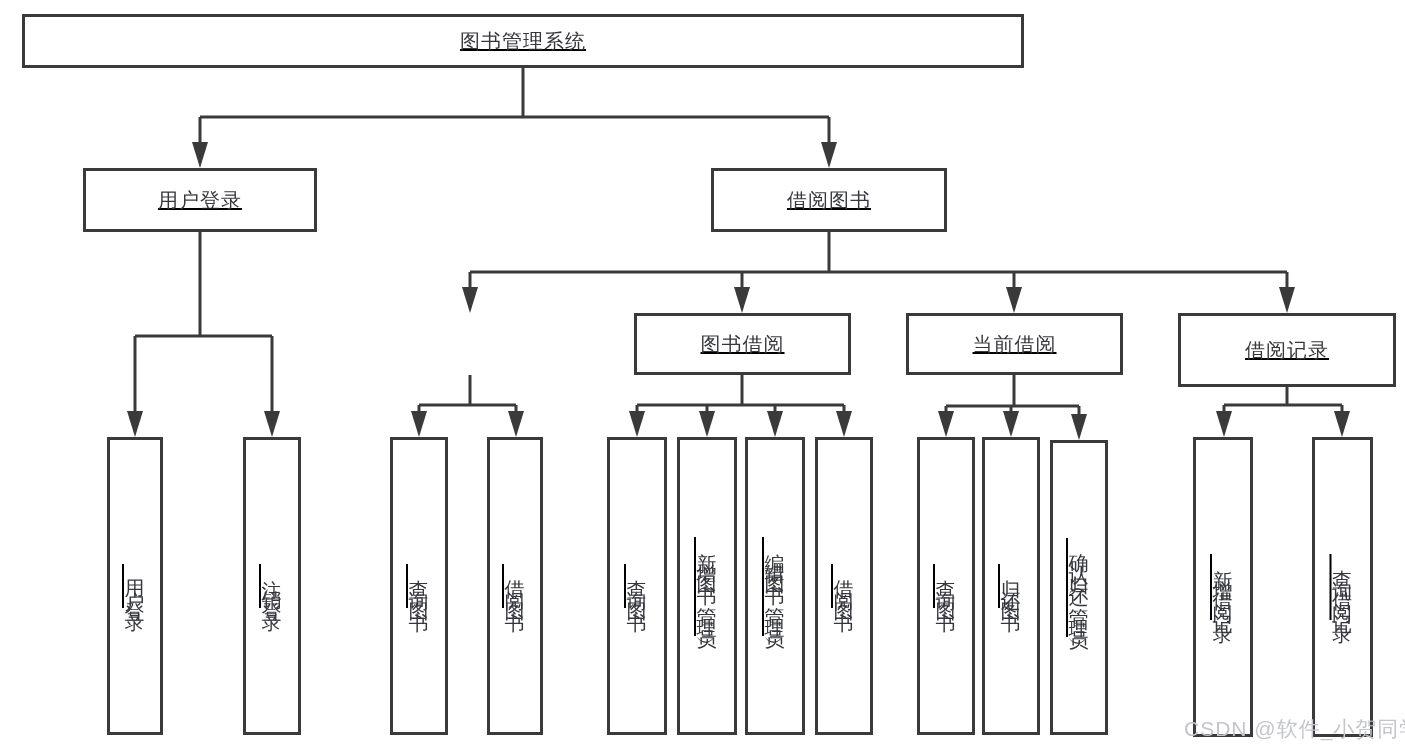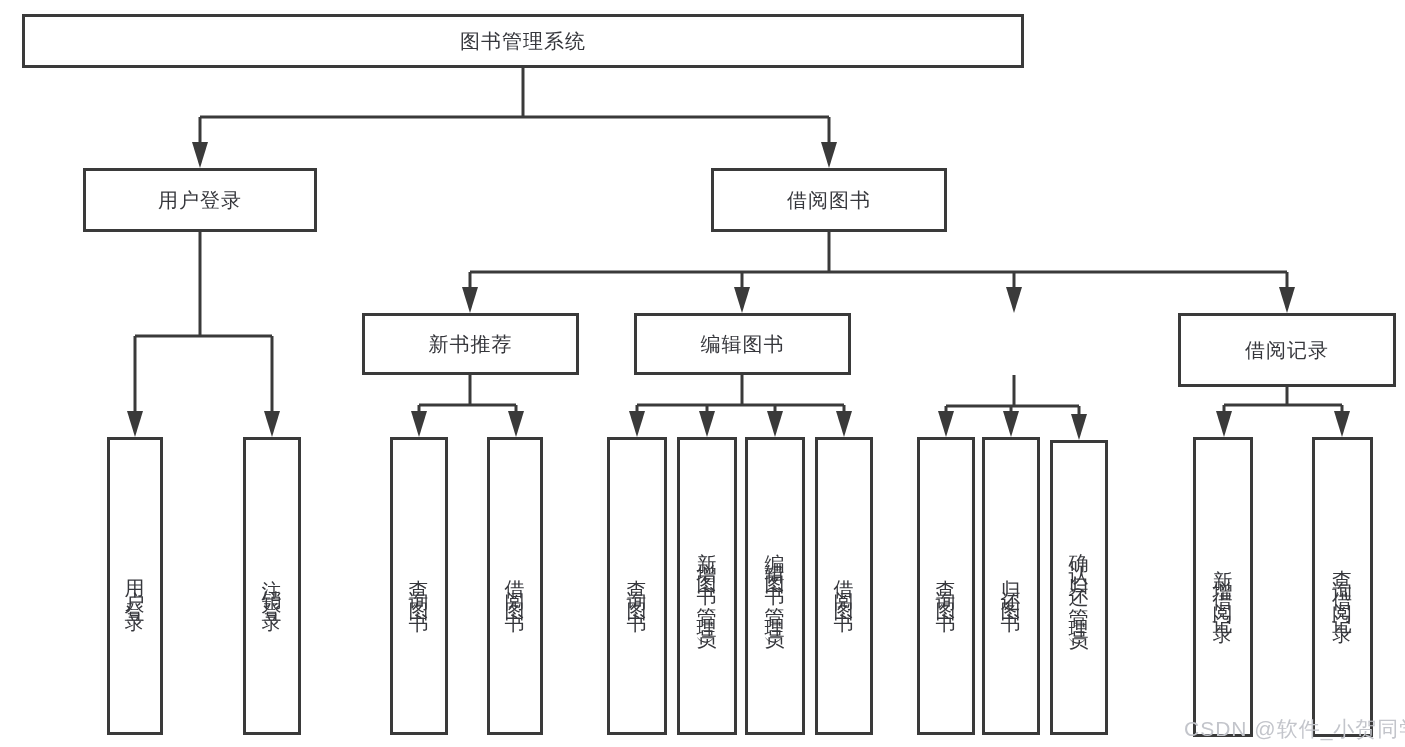--- a/index.html
+++ b/index.html
@@ -26,20 +26,21 @@
   #connectors .heads { fill: var(--line); stroke: none; }
   .node {
     position: absolute;
     box-sizing: border-box;
     border: 3px solid var(--line);
     background: #ffffff;
     display: flex;
     align-items: center;
     justify-content: center;
     z-index: 2;
+    text-decoration: underline;
   }
   .node .lbl {
     color: var(--text);
     font-size: 20px;
     line-height: 1;
     white-space: nowrap;
   }
   .hnode .lbl { letter-spacing: 1px; }
   .vnode .lbl {
     writing-mode: vertical-rl;
@@ -133,25 +134,25 @@
     <span class="lbl">图书管理系统</span>
   </div>
 
   <div class="node hnode" style="left:83px;top:168px;width:234px;height:64px">
     <span class="lbl">用户登录</span>
   </div>
   <div class="node hnode" style="left:711px;top:168px;width:236px;height:64px">
     <span class="lbl">借阅图书</span>
   </div>
 
-  <div class="node hnode" style="left:362px;top:313px;width:217px;height:62px">
-    <span class="lbl">新书推荐</span>
-  </div>
   <div class="node hnode" style="left:634px;top:313px;width:217px;height:62px">
-    <span class="lbl">编辑图书</span>
+    <span class="lbl">图书借阅</span>
+  </div>
+  <div class="node hnode" style="left:906px;top:313px;width:217px;height:62px">
+    <span class="lbl">当前借阅</span>
   </div>
   <div class="node hnode" style="left:1178px;top:313px;width:218px;height:74px">
     <span class="lbl">借阅记录</span>
   </div>
 
   <div class="node vnode" style="left:107px;top:437px;width:56px;height:298px">
     <span class="lbl">用户登录</span>
   </div>
   <div class="node vnode" style="left:243px;top:437px;width:58px;height:298px">
     <span class="lbl">注销登录</span>

